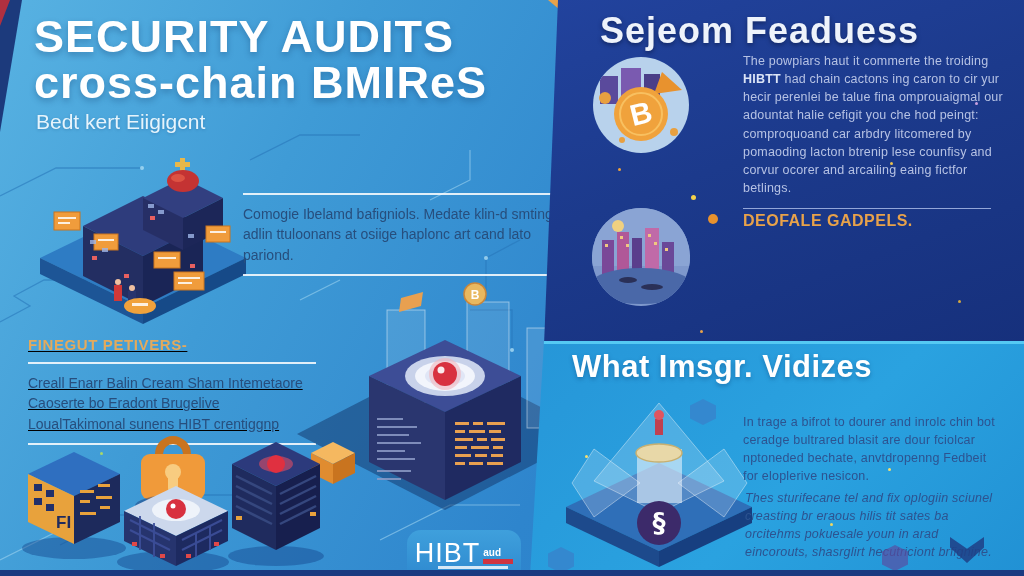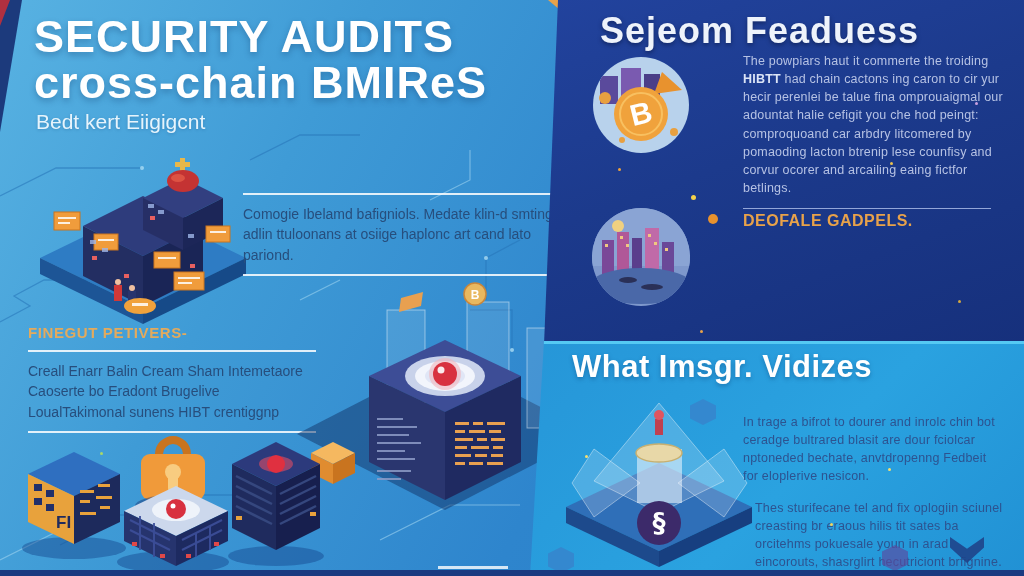--- a/index.html
+++ b/index.html
@@ -11,21 +11,21 @@
   .abs{position:absolute;}
   
   .title{left:34px;top:14px;color:#ffffff;font-weight:bold;line-height:1.02;
          font-size:45px;letter-spacing:1px;text-shadow:0 3px 6px rgba(16,60,110,.35);}
   .subtitle{left:36px;top:108px;color:#e6f4fc;font-size:21px;line-height:1.32;
             text-shadow:0 1px 3px rgba(16,60,110,.25);}
   .info-box .bx-head{color:#e3aa5d;font-weight:bold;font-size:15px;letter-spacing:.6px;}
   .info-box .bx-rule{border:none;border-top:2px solid rgba(255,255,255,.85);margin:9px 0;}
   .info-box .bx-body{color:#274e7d;font-size:14px;line-height:1.45;}
   #box1{left:243px;top:184px;width:318px;}
-  #box2{left:28px;top:324px;width:288px;}
+  #box2{left:28px;top:336px;width:288px;text-decoration:underline;}
   
   #hibt-logo{left:407px;top:530px;width:114px;height:46px;border-radius:14px 14px 0 0;
     background:linear-gradient(180deg,#3fa0dc,#2f8ad0);display:flex;align-items:center;
     justify-content:center;gap:3px;}
   #hibt-logo .big{color:#ffffff;font-size:27px;font-weight:400;letter-spacing:1px;}
   #hibt-logo .stack{display:flex;flex-direction:column;align-items:flex-start;gap:1px;margin-top:6px;}
   #hibt-logo .suffix{color:#ffffff;font-size:10px;font-weight:bold;line-height:1;}
   #hibt-logo .redbar{width:30px;height:5px;background:#cf3340;}
   
   #panel-top{left:530px;top:0;width:494px;height:345px;
@@ -332,20 +332,27 @@
         <line x1="266" y1="90" x2="302" y2="72"></line>
           <line x1="266" y1="100" x2="302" y2="82"></line>
       </g>
       <g fill="#e8a23c">
         <rect x="222" y="92" width="6" height="4"></rect>
           <rect x="296" y="88" width="6" height="4"></rect>
       </g>
     </g>
   </svg>
 
+  <div class="abs" id="hibt-logo">
+    <span class="big">HIBT</span>
+    <span class="stack">
+      <span class="suffix">aud</span>
+      <span class="redbar"></span>
+    </span>
+  </div>
   <div class="abs microbar-holder" style="left:438px;top:566px;">
     <div style="width:70px;height:3px;background:rgba(255,255,255,.8);"></div>
   </div>
 
   <div class="abs" id="panel-top">
     <div class="abs head">Sejeom Feaduess</div>
 
     <svg class="abs" style="left:62px;top:56px;" width="98" height="98" viewBox="0 0 98 98">
       <clipPath id="btcclip">
           <circle cx="49" cy="49" r="48"></circle>
@@ -416,21 +423,21 @@
       <ellipse cx="107" cy="62" rx="23" ry="9" fill="#e8d8a8" stroke="#c8b070" stroke-width="1.5"></ellipse>
       <rect x="103" y="28" width="8" height="16" fill="#c04050"></rect>
       <circle cx="107" cy="24" r="5" fill="#e05560"></circle>
       <g>
         <circle cx="107" cy="132" r="22" fill="#3c2a6a"></circle>
         <text x="107" y="141" text-anchor="middle" font-size="26" font-weight="bold" fill="#ffffff" font-family="DejaVu Sans, sans-serif">§</text>
       </g>
     </svg>
 
     <p class="abs bright-par p1" style="margin:0;">In trage a bifrot to dourer and inrolc chin bot ceradge bultrared blasit are dour fciolcar nptoneded bechate, anvtdropenng Fedbeit for eloplerive nesicon.</p>
-    <p class="abs bright-par p2" style="margin:12px;">Thes sturifecane tel and fix oplogiin sciunel creasting br eraous hilis tit sates ba orcitehms pokuesale youn in arad eincorouts, shasrglirt hecutriciont brfignine.</p>
+    <p class="abs bright-par p2" style="margin:2px;font-style:italic;">Thes sturifecane tel and fix oplogiin sciunel creasting br eraous hilis tit sates ba orcitehms pokuesale youn in arad eincorouts, shasrglirt hecutriciont brfignine.</p>
 
     <div class="abs hex" style="left:160px;top:58px;"></div>
     <div class="abs hex" style="left:18px;top:206px;"></div>
     <div class="abs hex" style="left:352px;top:204px;background:#5a4aa0;"></div>
   </div>
 
   <div class="abs" id="chev"></div>
   <div class="abs" id="sparkles"></div>
   <div class="abs" id="bottom-strip"></div>
 

